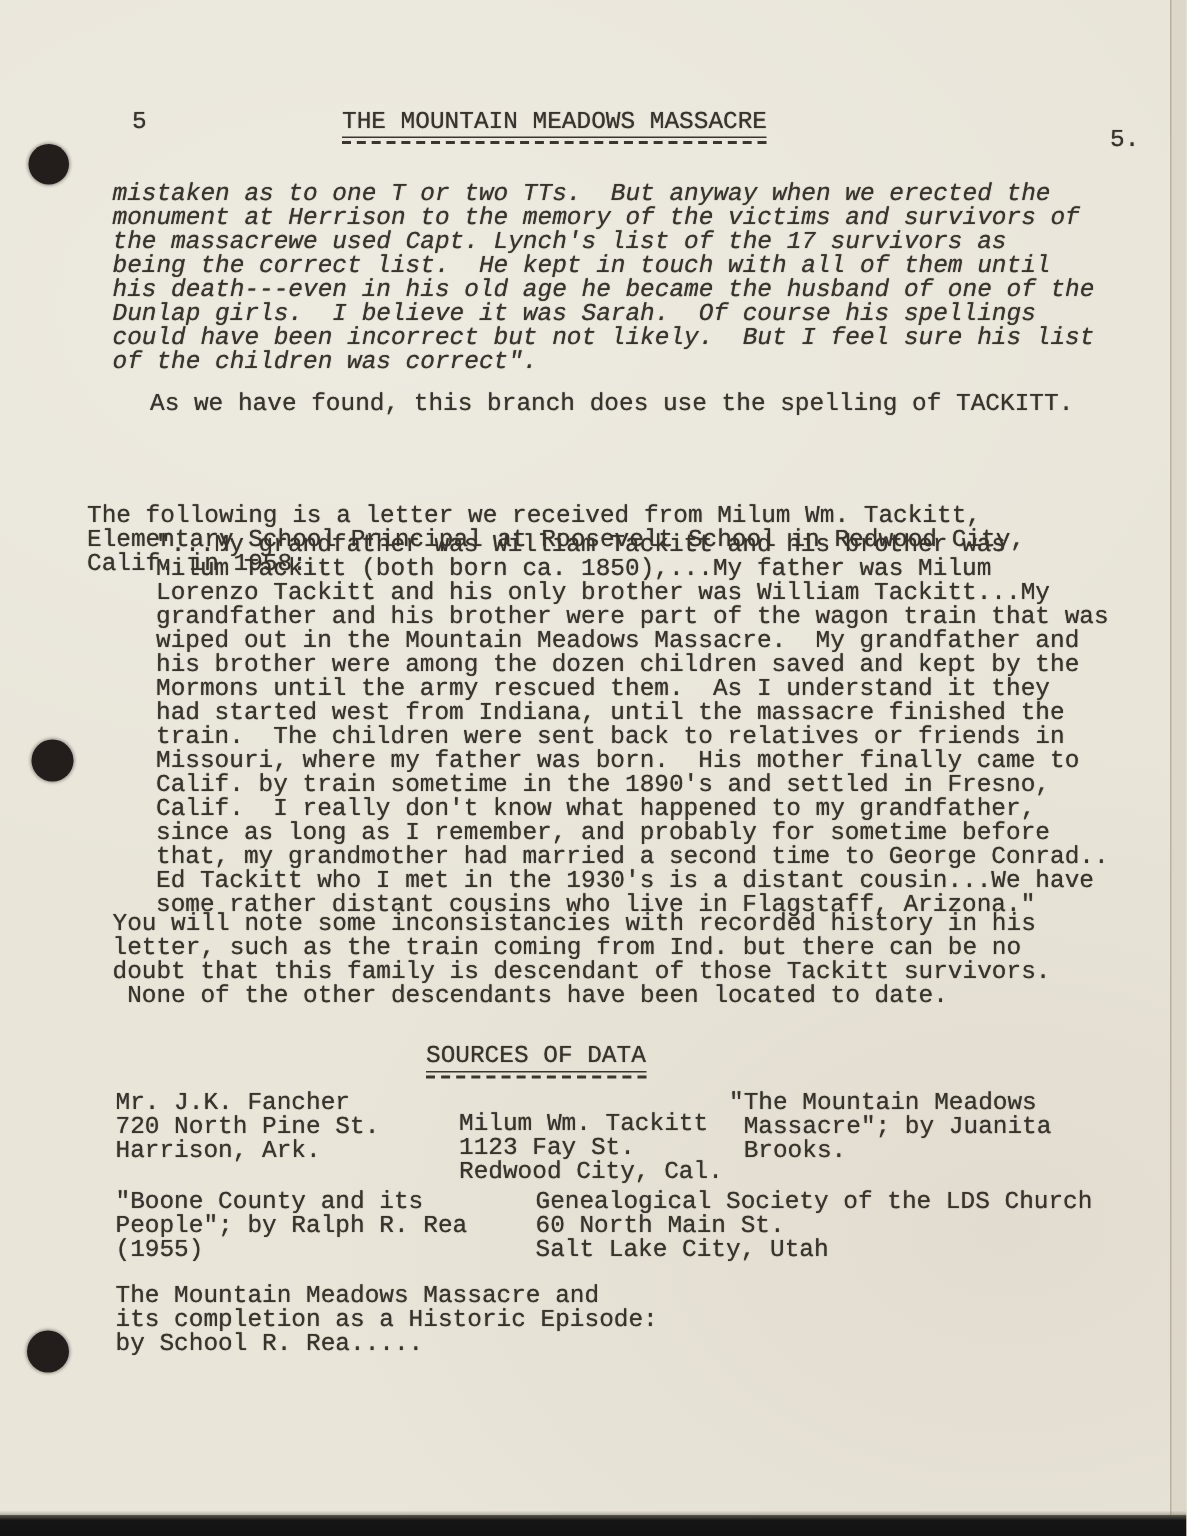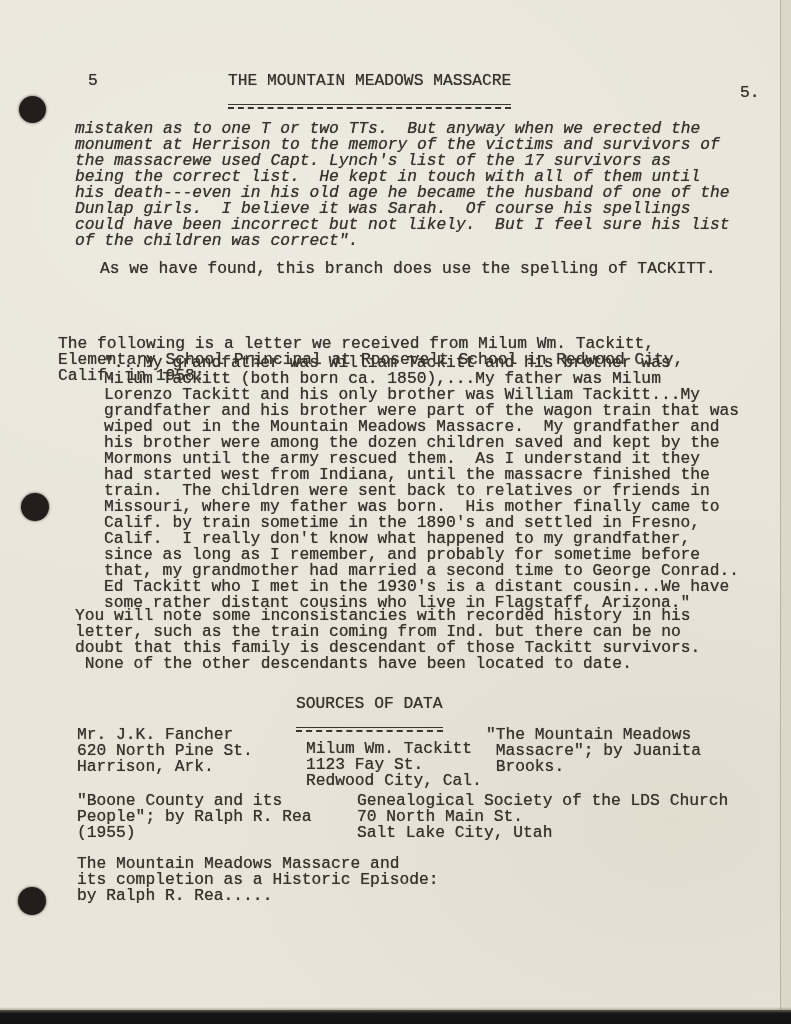--- a/index.html
+++ b/index.html
@@ -26,21 +26,21 @@
   }
   .title-wrap{position:absolute;top:72px;left:228px;}
   .dbl-underline-outer{
     display:inline-block;
     border-bottom:2px dashed #3a362f;
     padding-bottom:2px;
   }
   .dbl-underline-inner{
     display:inline-block;
     border-bottom:1.8px solid #3a362f;
-    padding-bottom:15px;
+    padding-bottom:2px;
   }
   .hole{
     position:absolute;border-radius:50%;
     background:#231e1b;
     box-shadow:0 0 2px 1px rgba(35,30,27,0.35);
   }
   .hole-1{left:19px;top:96px;width:27px;height:27px;}
   .hole-2{left:21px;top:493px;width:28px;height:28px;}
   .hole-3{left:18px;top:887px;width:28px;height:28px;}
   .page-edge-right{
@@ -100,47 +100,47 @@
 since as long as I remember, and probably for sometime before
 that, my grandmother had married a second time to George Conrad..
 Ed Tackitt who I met in the 1930's is a distant cousin...We have
 some rather distant cousins who live in Flagstaff, Arizona."</div>
 
 <div class="tw" style="left:75px;top:608px;">You will note some inconsistancies with recorded history in his
 letter, such as the train coming from Ind. but there can be no
 doubt that this family is descendant of those Tackitt survivors.
  None of the other descendants have been located to date.</div>
 
-<div style="position:absolute;left:284px;top:695px;margin-left:12px;">
+<div style="position:absolute;left:284px;top:695px;">
   <span class="dbl-underline-outer"><span class="dbl-underline-inner tw" style="position:static;">SOURCES OF DATA</span></span>
 </div>
 
 <div class="tw" style="left:77px;top:727px;">Mr. J.K. Fancher
-620 North Pine St.
+720 North Pine St.
 Harrison, Ark.</div>
 
 <div class="tw" style="left:306px;top:727px;margin-top:14px;">Milum Wm. Tackitt
 1123 Fay St.
 Redwood City, Cal.</div>
 
 <div class="tw" style="left:486px;top:727px;">"The Mountain Meadows
  Massacre"; by Juanita
  Brooks.</div>
 
 <div class="tw" style="left:77px;top:793px;">"Boone County and its
 People"; by Ralph R. Rea
 (1955)</div>
 
 <div class="tw" style="left:357px;top:793px;">Genealogical Society of the LDS Church
-70 North Main St.
+60 North Main St.
 Salt Lake City, Utah</div>
 
 <div class="tw" style="left:77px;top:856px;">The Mountain Meadows Massacre and
 its completion as a Historic Episode:
-by Ralph R. Rea.....</div>
+by School R. Rea.....</div>
 
 <div class="hole hole-1"></div>
 <div class="hole hole-2"></div>
 <div class="hole hole-3"></div>
 
 <div class="page-edge-right"></div>
 <div class="bottom-bar-shadow"></div>
 <div class="bottom-bar"></div>
 
 </body></html>

